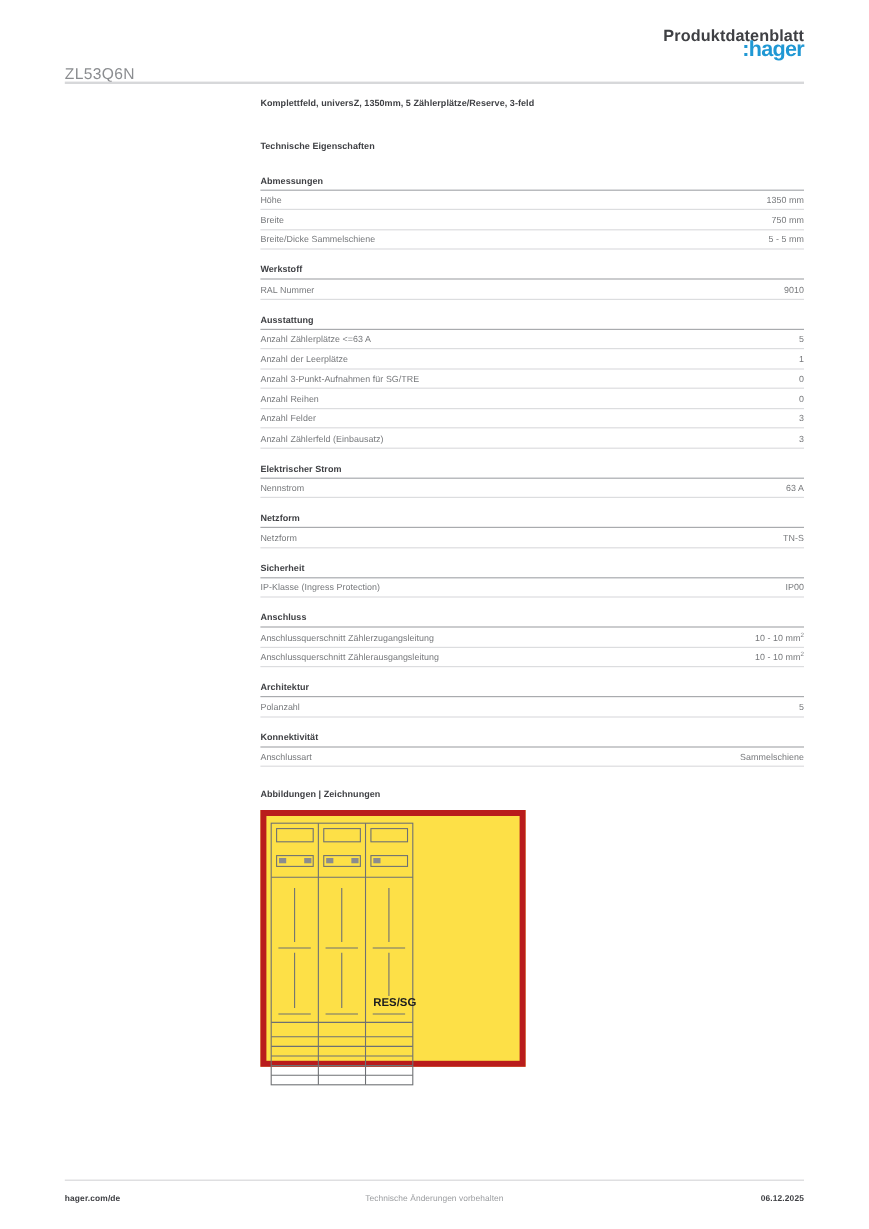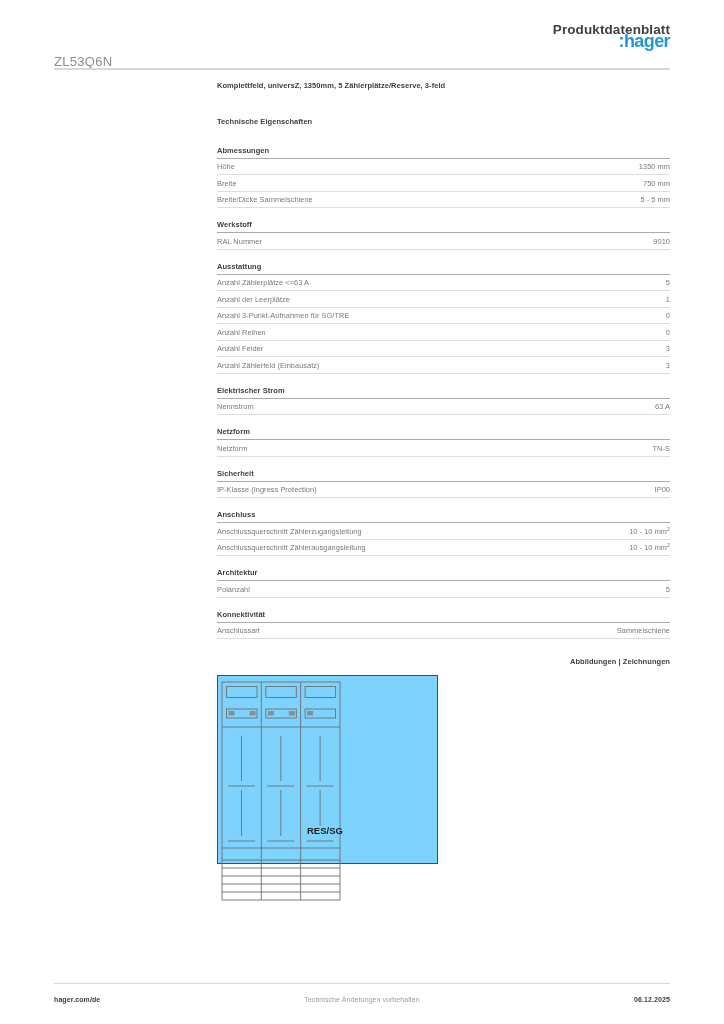--- a/index.html
+++ b/index.html
@@ -112,27 +112,26 @@
   }
 
   
   .draw-title {
     font-size: 7.5px;
     font-weight: bold;
     color: #3f4044;
     margin-top: 18px;
     margin-bottom: 9px;
     letter-spacing: 0.05px;
-    text-align: right;
   }
   .draw-frame {
     width: 221px;
-    height: 189px;
-    border: 1px solid #b91c1c;
-    background: #7dd3fc;
+    height: 214px;
+    border: 5px solid #b91c1c;
+    background: #fde047;
     position: relative;
     box-sizing: border-box;
   }
   .draw-svg { display: block; }
 
   
   .footer-rule {
     position: absolute;
     left: 54px;
     top: 983px;

